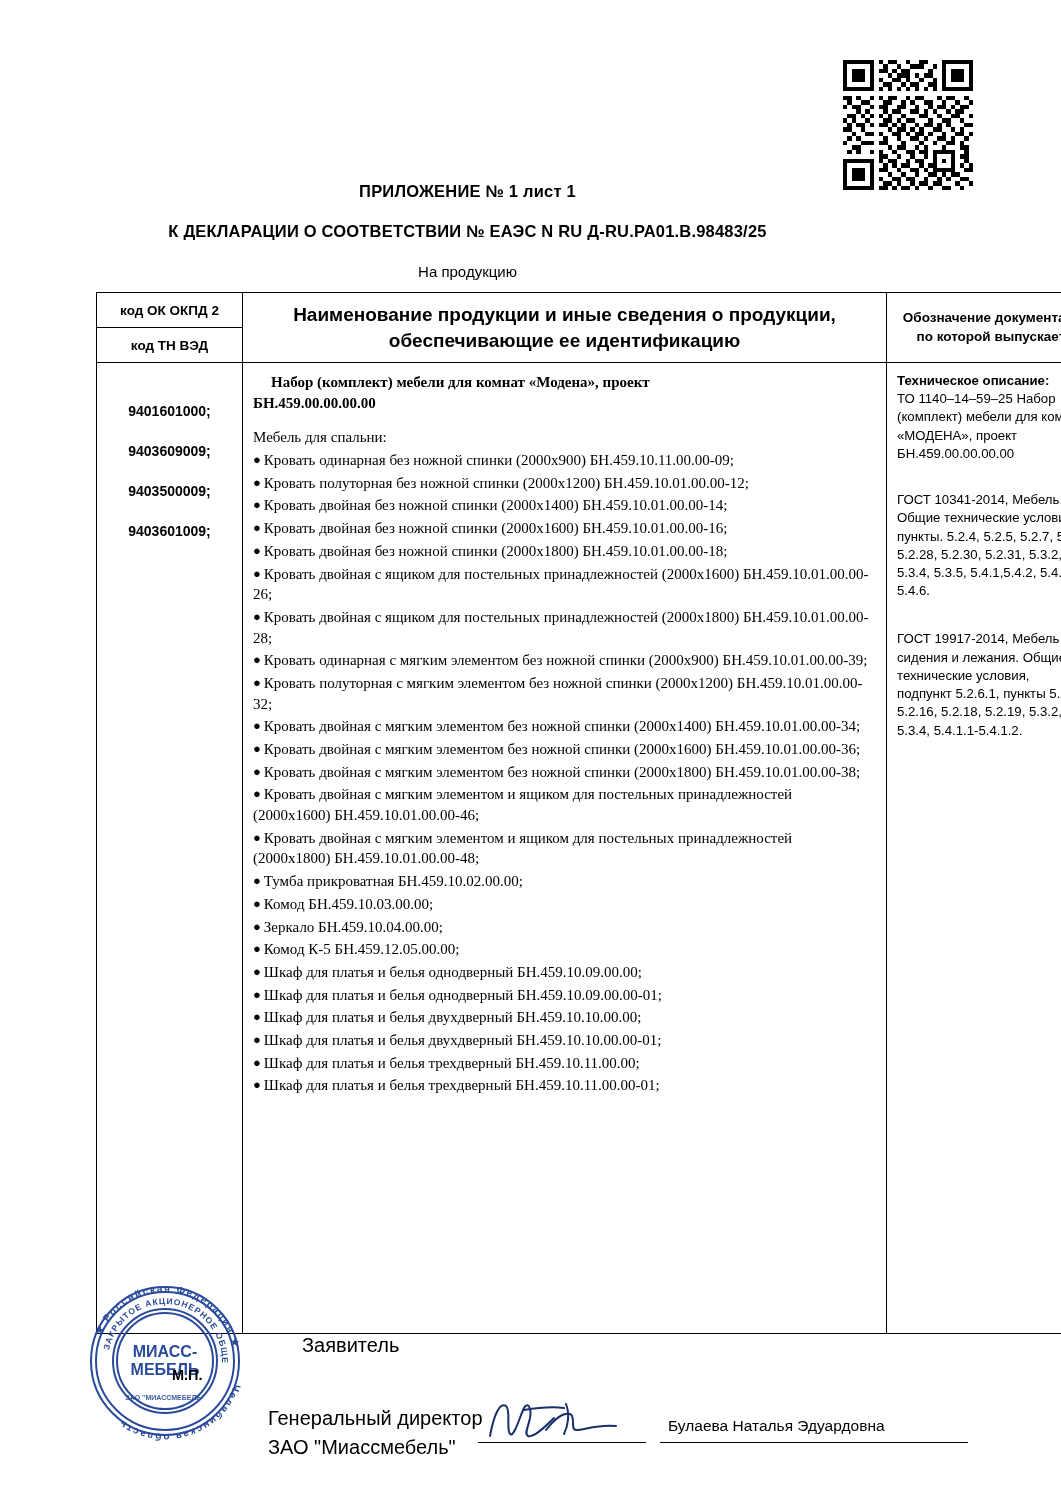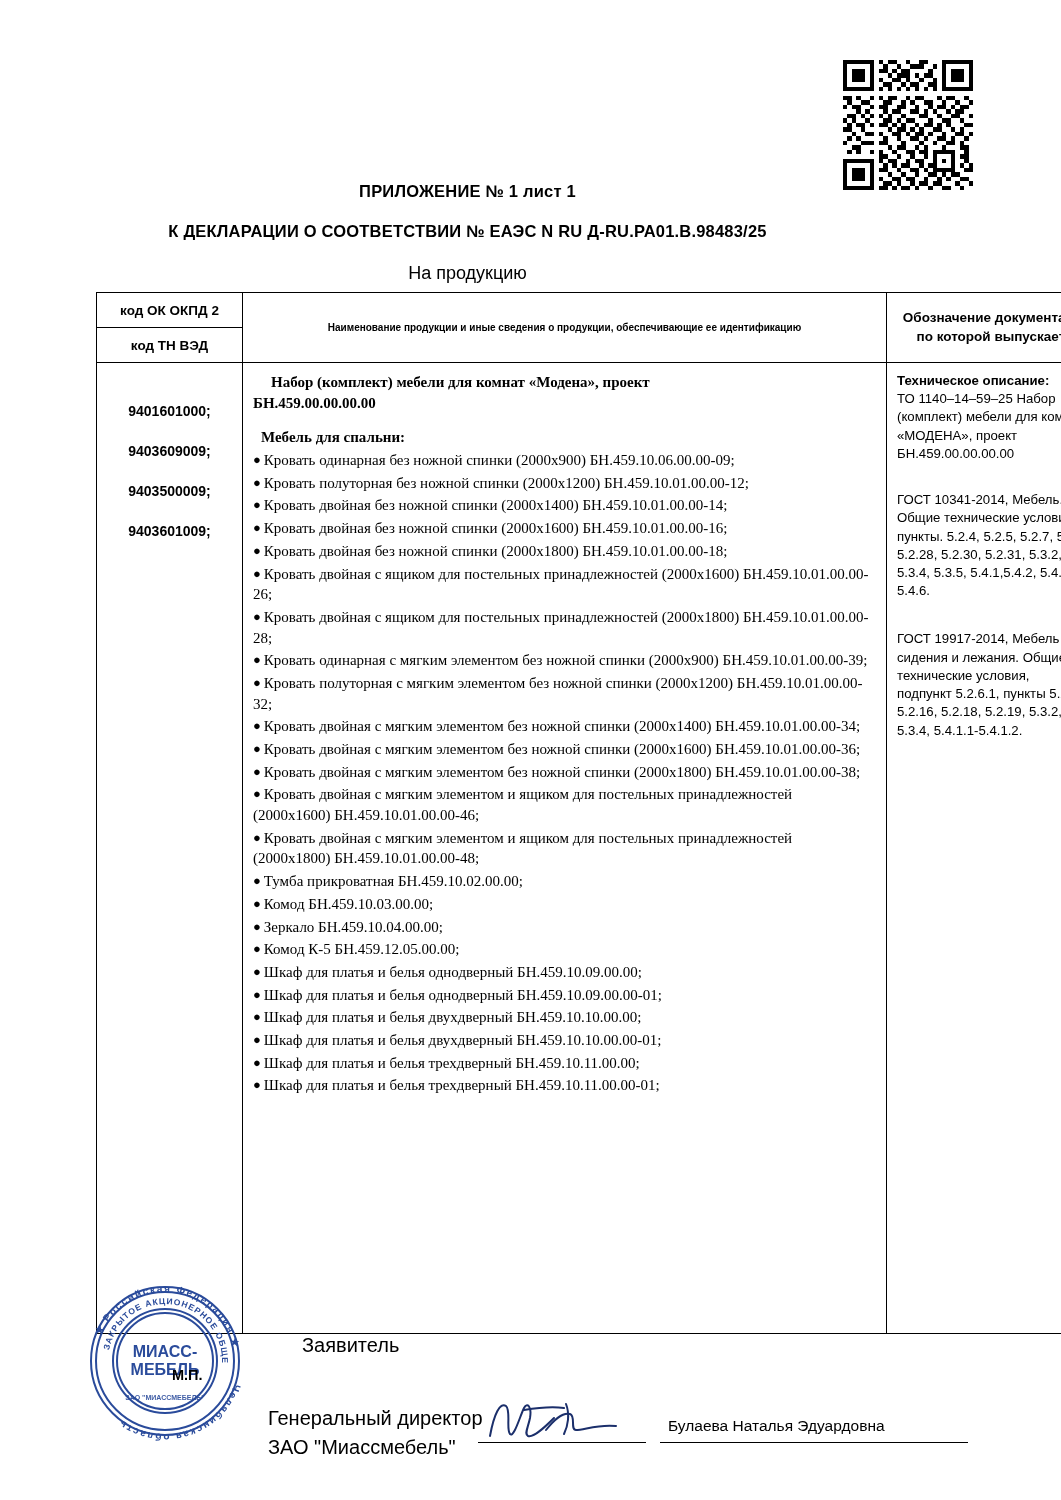--- a/index.html
+++ b/index.html
@@ -46,21 +46,21 @@
     font-weight: bold;
     letter-spacing: 0.2px;
   }
   .title2 {
     font-size: 16.5px;
     font-weight: bold;
     margin-top: 21px;
     letter-spacing: 0.2px;
   }
   .title3 {
-    font-size: 18px;
+    font-size: 15px;
     margin-top: 22px;
     font-family: "Liberation Sans", sans-serif;
   }
 
   
   .table {
     position: absolute;
     left: 96px;
     top: 292px;
     width: 1015px;
@@ -85,23 +85,23 @@
     border-bottom: 1.6px solid #000;
   }
   .th-col1 .cell-b {
     padding: 10px 4px 9px;
   }
   .th-col2 {
     flex: 1;
     box-sizing: border-box;
     border-right: 1.6px solid #000;
     font-family: "Liberation Sans", sans-serif;
-    font-size: 10px;
-    font-weight: bold;
-    text-align: right;
+    font-size: 19px;
+    font-weight: bold;
+    text-align: center;
     display: flex;
     align-items: center;
     justify-content: center;
     padding: 6px 12px;
     line-height: 1.35;
   }
   .th-col3 {
     width: 223px;
     box-sizing: border-box;
     font-family: "Liberation Sans", sans-serif;
@@ -141,24 +141,23 @@
     line-height: 1.38;
   }
   .desc-title {
     font-weight: bold;
     text-indent: 18px;
   }
   .desc-code-bold {
     font-weight: bold;
   }
   .desc-sub {
-    font-weight: bold;
+    font-weight: normal;
     margin-top: 14px;
     margin-bottom: 2px;
-    margin-left: 8px;
   }
   .item {
     margin-top: 2px;
   }
   .item .bullet {
     font-size: 13px;
     vertical-align: 1px;
     padding-right: 3px;
   }
 
@@ -499,21 +498,21 @@
         <div>9403609009;</div>
         <div>9403500009;</div>
         <div>9403601009;</div>
       </div>
 
       <div class="td-desc">
         <div class="desc-title">Набор (комплект) мебели для комнат «Модена», проект</div>
         <div class="desc-code-bold">БН.459.00.00.00.00</div>
         <div class="desc-sub">Мебель для спальни:</div>
 
-        <div class="item"><span class="bullet">●</span><span>Кровать одинарная без ножной спинки (2000х900) БН.459.10.06.00.00-09;</span></div>
+        <div class="item"><span class="bullet">●</span><span>Кровать одинарная без ножной спинки (2000х900) БН.459.10.11.00.00-09;</span></div>
         <div class="item"><span class="bullet">●</span><span>Кровать полуторная без ножной спинки (2000х1200) БН.459.10.01.00.00-12;</span></div>
         <div class="item"><span class="bullet">●</span><span>Кровать двойная без ножной спинки (2000х1400) БН.459.10.01.00.00-14;</span></div>
         <div class="item"><span class="bullet">●</span><span>Кровать двойная без ножной спинки (2000х1600) БН.459.10.01.00.00-16;</span></div>
         <div class="item"><span class="bullet">●</span><span>Кровать двойная без ножной спинки (2000х1800) БН.459.10.01.00.00-18;</span></div>
         <div class="item"><span class="bullet">●</span><span>Кровать двойная с ящиком для постельных принадлежностей (2000х1600)  БН.459.10.01.00.00-26;</span></div>
         <div class="item"><span class="bullet">●</span><span>Кровать двойная с ящиком для постельных принадлежностей (2000х1800) БН.459.10.01.00.00-28;</span></div>
         <div class="item"><span class="bullet">●</span><span>Кровать одинарная с мягким элементом без ножной спинки (2000х900)  БН.459.10.01.00.00-39;</span></div>
         <div class="item"><span class="bullet">●</span><span>Кровать полуторная с мягким элементом без ножной спинки (2000х1200)  БН.459.10.01.00.00-32;</span></div>
         <div class="item"><span class="bullet">●</span><span>Кровать двойная с мягким элементом без ножной спинки (2000х1400)  БН.459.10.01.00.00-34;</span></div>
         <div class="item"><span class="bullet">●</span><span>Кровать двойная с мягким элементом без ножной спинки (2000х1600)  БН.459.10.01.00.00-36;</span></div>

